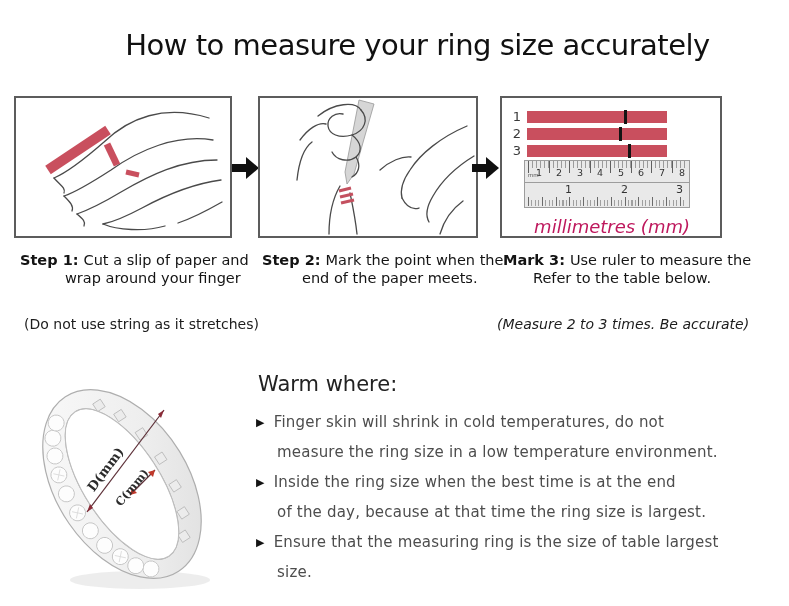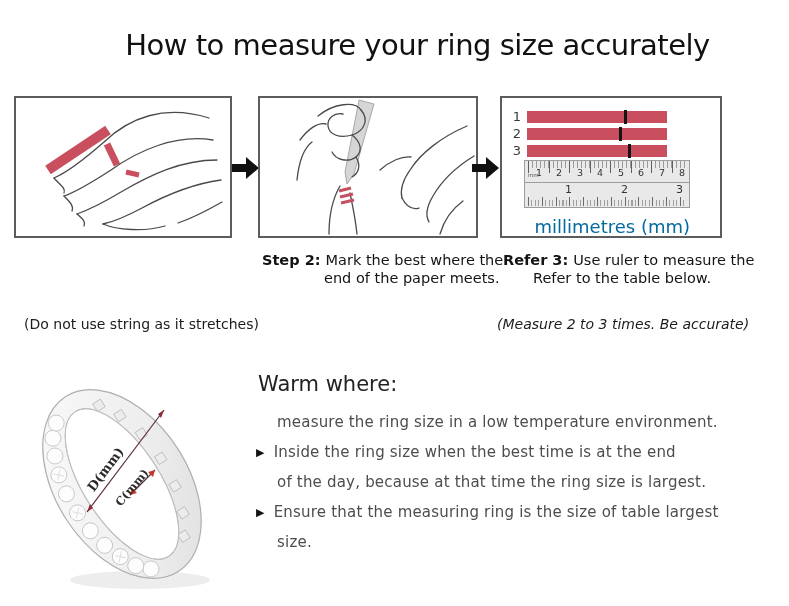--- a/index.html
+++ b/index.html
@@ -38,27 +38,27 @@
       background-size:100% 12px,100% 7px;background-repeat:no-repeat;}
   .r-num-cm span{position:absolute;top:6px;font-size:9.5px;color:#333;}
   .r-mm{position:absolute;left:3px;top:11px;font-size:5.5px;color:#555;}
   .r-divider{position:absolute;left:0;right:0;top:21px;height:1px;background:#9d9d9d;}
   .r-num-in span{position:absolute;top:22px;font-size:11px;color:#333;}
   .r-ticks-bottom{position:absolute;bottom:1px;left:3px;right:2px;height:9px;
       background-image:
         repeating-linear-gradient(90deg,#6a6a6a 0 1px,transparent 1px 13.8px),
         repeating-linear-gradient(90deg,#a0a0a0 0 1px,transparent 1px 3.45px);
       background-size:100% 9px,100% 6px;background-repeat:no-repeat;background-position:left bottom;}
-  .ruler-caption{position:absolute;right:30px;top:118px;font-size:18px;color:#0369a1;}
+  .ruler-caption{position:absolute;right:30px;top:118px;font-size:18px;color:#be185d;font-style:italic;}
 
   
   .cap{position:absolute;top:251px;font-size:14.5px;line-height:18px;color:#141414;white-space:nowrap;}
   .cap b{margin-right:5px;}
   .cap1{left:20px;} .cap2{left:262px;} .cap3{left:503px;}
-  .cap1 .cont{margin-left:45px;} .cap2 .cont{margin-left:62px;} .cap3 .cont{margin-left:30px;}
+  .cap1 .cont{margin-left:45px;} .cap2 .cont{margin-left:40px;} .cap3 .cont{margin-left:30px;}
   .note{position:absolute;top:316px;font-size:14px;color:#1c1c1c;white-space:nowrap;}
   .note1{left:24px;} .note3{left:497px;font-style:italic;}
 
   
   .tips-heading{position:absolute;left:258px;top:372px;font-size:21px;color:#222;}
   .tips{position:absolute;left:256px;top:407px;width:520px;}
   .tipline{height:30px;line-height:30px;font-size:15px;color:#4d4d4d;letter-spacing:.2px;white-space:nowrap;}
   .tipline .tri{display:inline-block;font-size:11px;color:#141414;margin-right:9px;vertical-align:1px;}
   .tipline.cont{padding-left:21px;}
 
@@ -167,26 +167,30 @@
         <span style="left:40px;">1</span>
         <span style="left:96px;">2</span>
         <span style="left:151px;">3</span>
       </div>
       <div class="r-ticks-bottom"></div>
     </div>
 
     <div class="ruler-caption">millimetres (mm)</div>
   </div>
 
+  <div class="cap cap1">
+    <div><b>Step 1:</b><span>Cut a slip of paper and</span></div>
+    <div class="cont">wrap around your finger</div>
+  </div>
   <div class="cap cap2">
-    <div><b>Step 2:</b><span>Mark the best where the</span></div>
+    <div><b>Step 2:</b><span>Mark the point when the</span></div>
     <div class="cont">end of the paper meets.</div>
   </div>
   <div class="cap cap3">
-    <div><b>Refer 3:</b><span>Use ruler to measure the</span></div>
+    <div><b>Mark 3:</b><span>Use ruler to measure the</span></div>
     <div class="cont">Refer to the table below.</div>
   </div>
 
   <div class="note note1">(Do not use string as it stretches)</div>
   <div class="note note3">(Measure 2 to 3 times. Be accurate)</div>
 
   <svg class="ringfig" viewBox="0 0 250 228">
     <defs>
       <linearGradient id="silver" x1="0" y1="0" x2="1" y2="1">
         <stop offset="0" stop-color="#fbfbfb"></stop>
@@ -233,20 +237,21 @@
       <line x1="128" y1="123" x2="153" y2="98" stroke="#5d3038" stroke-width="1.2"></line>
       <polygon points="153,98 146,100 151,105" fill="#c0392b"></polygon>
       <polygon points="128,123 135,121 130,116" fill="#c0392b"></polygon>
       <text x="107" y="100" transform="rotate(-53 107 100)" text-anchor="middle" font-family="DejaVu Serif, Liberation Serif, serif" font-size="13" font-weight="bold" fill="#2c2c2c">D(mm)</text>
       <text x="133" y="118" transform="rotate(-50 133 118)" text-anchor="middle" font-family="DejaVu Serif, Liberation Serif, serif" font-size="11.5" font-weight="bold" fill="#2c2c2c">C(mm)</text>
     </g>
   </svg>
 
   <div class="tips-heading">Warm where:</div>
   <div class="tips">
+    <div class="tipline"><span class="tri">▶</span><span>Finger skin will shrink in cold temperatures, do not</span></div>
     <div class="tipline cont">measure the ring size in a low temperature environment.</div>
     <div class="tipline"><span class="tri">▶</span><span>Inside the ring size when the best time is at the end</span></div>
     <div class="tipline cont">of the day, because at that time the ring size is largest.</div>
     <div class="tipline"><span class="tri">▶</span><span>Ensure that the measuring ring is the size of table largest</span></div>
     <div class="tipline cont">size.</div>
   </div>
 
 </div>
 
 </body></html>

